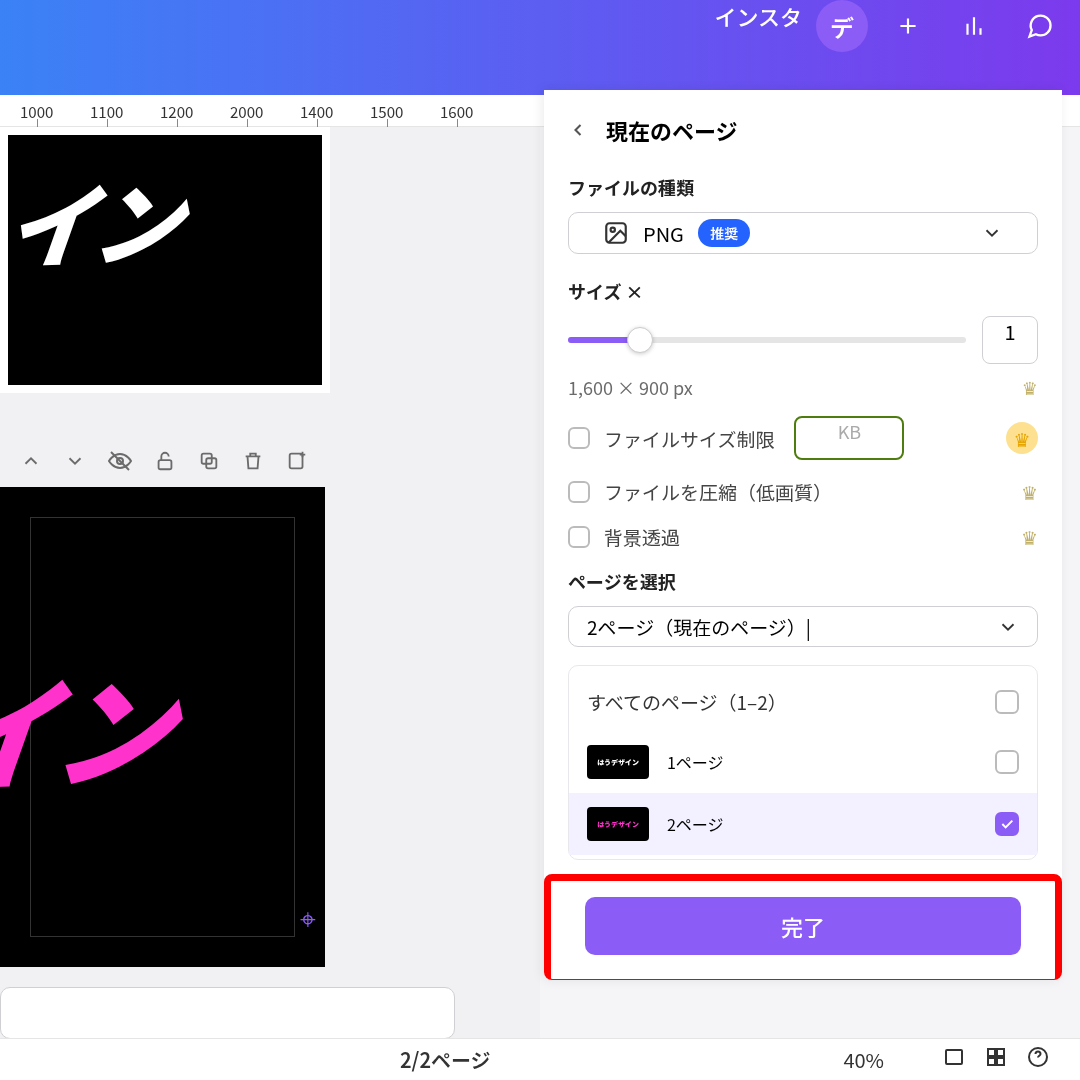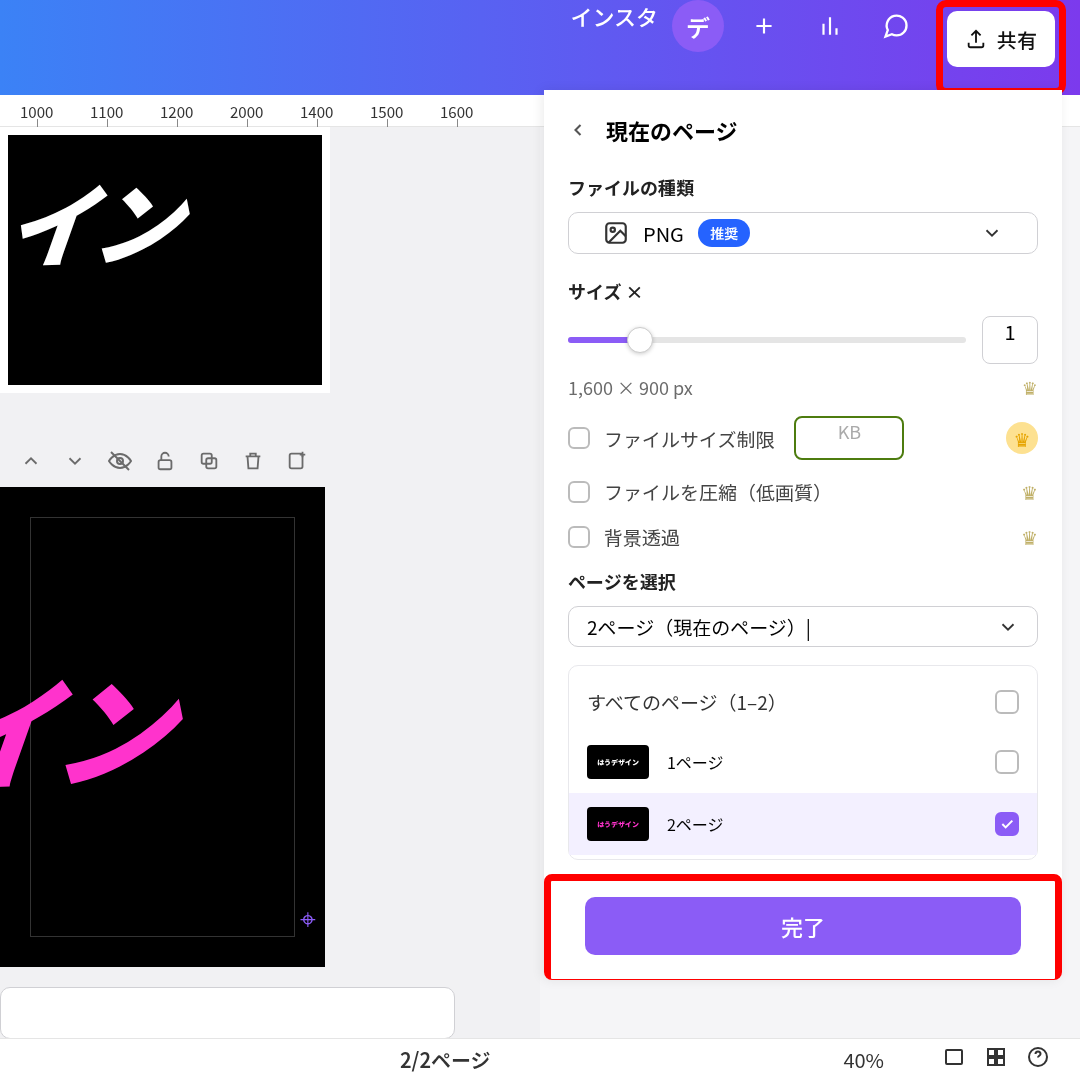--- a/index.html
+++ b/index.html
@@ -94,28 +94,20 @@
   <div class="icon-btn">
     <svg width="26" height="26" viewBox="0 0 24 24" fill="none" stroke-width="2">
         <path d="M6 20V10M12 20V4M18 20v-6"></path>
       </svg>
   </div>
   <div class="icon-btn">
     <svg width="28" height="28" viewBox="0 0 24 24" fill="none" stroke-width="2">
         <path d="M21 11.5a8.38 8.38 0 01-8.5 8.5 8.5 8.5 0 01-4-.95L3 21l1.95-5.5A8.5 8.5 0 1121 11.5z"></path>
       </svg>
   </div>
-  <div class="share-wrap">
-    <div class="share-btn">
-      <svg width="22" height="22" viewBox="0 0 24 24" fill="none" stroke="#111" stroke-width="2">
-          <path d="M4 16v3a2 2 0 002 2h12a2 2 0 002-2v-3M12 3v13M7 8l5-5 5 5"></path>
-        </svg>
-      <span>共有</span>
-    </div>
-  </div>
 </div>
 
 <div class="ruler">
   <span style="left:20px" class="tick">1000</span>
   <span style="left:90px" class="tick">1100</span>
   <span style="left:160px" class="tick">1200</span>
   <span style="left:230px" class="tick">2000</span>
   <span style="left:300px" class="tick">1400</span>
   <span style="left:370px" class="tick">1500</span>
   <span style="left:440px" class="tick">1600</span>

